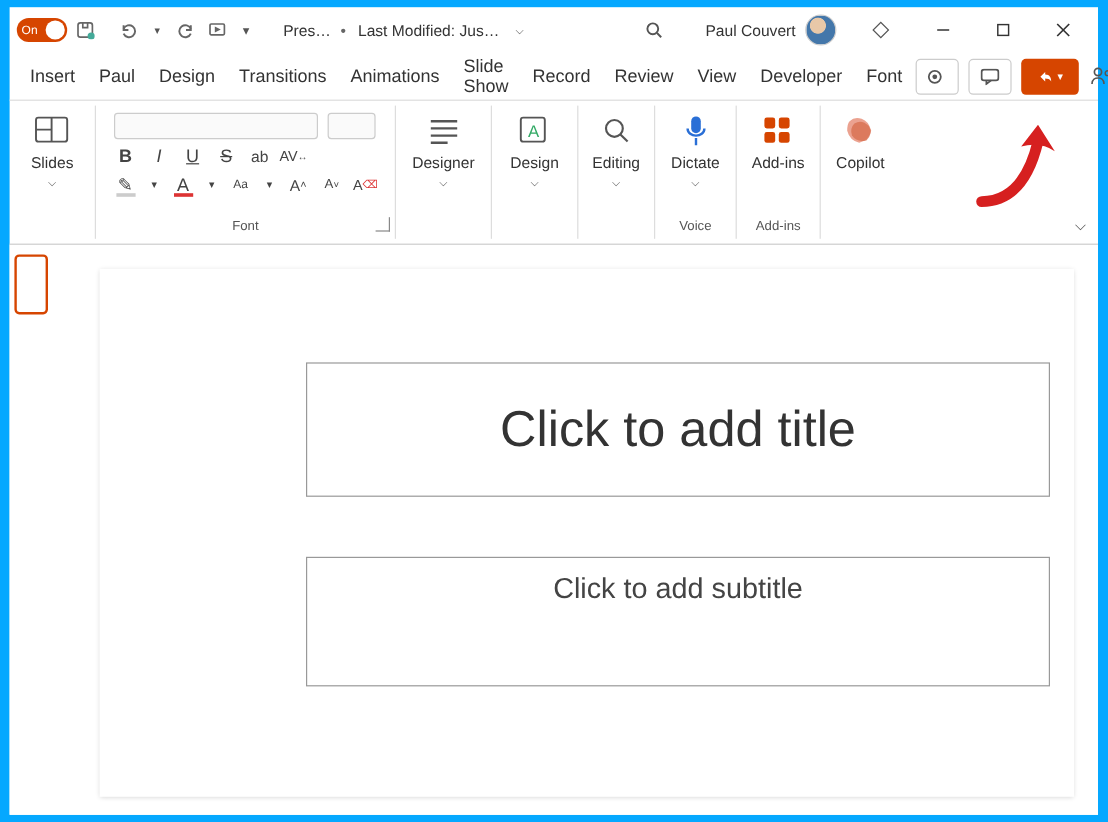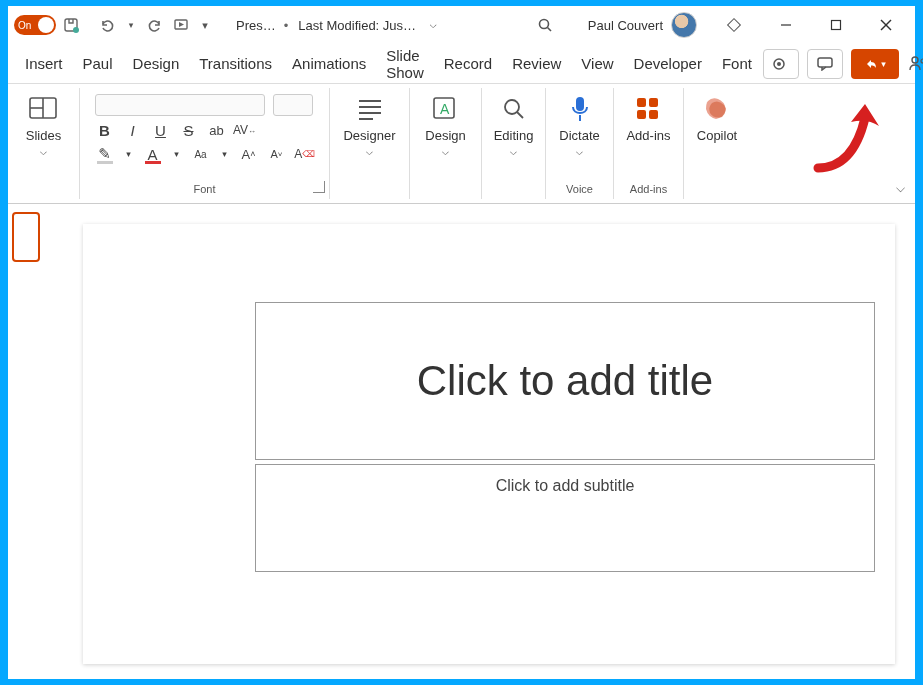--- a/index.html
+++ b/index.html
@@ -41,24 +41,24 @@
   .launcher { position:absolute; right:4px; bottom:6px; width:12px; height:12px; border-right:1.2px solid #888; border-bottom:1.2px solid #888; font-size:9px; display:flex;align-items:flex-end;justify-content:flex-end;}
   .ribbon-chev { position:absolute; right:10px; bottom:8px; font-size:12px; color:#555;}
   
   .arrow-annot { position:absolute; right:22px; top:92px; z-index:50;}
   
   .workspace { flex:1; display:flex; background:#fff; overflow:hidden;}
   .thumb-pane { width:55px; border-right: none; padding:8px 4px;}
   .thumb { width:28px; height:50px; border:2px solid #d64500; border-radius:4px; background:#fff;}
   .canvas-area { flex:1; display:flex; align-items:flex-start; justify-content:center; padding:20px; overflow:hidden;}
   .slide { width:820px; height:440px; background:#fff; box-shadow: 0 1px 4px rgba(0,0,0,0.18); position:relative;}
-  .title-ph { position:absolute; left:172px; top:78px; width:620px; height:158px; border:1px solid #999; display:flex; align-items:center; justify-content:center;}
+  .title-ph { position:absolute; left:172px; top:78px; width:620px; height:112px; border:1px solid #999; display:flex; align-items:center; justify-content:center;}
   .title-ph-text { font-size:42px; color:#333; pointer-events:none;}
   .sub-ph { position:absolute; left:172px; top:240px; width:620px; height:108px; border:1px solid #999; display:flex; align-items:flex-start; justify-content:center; padding-top:12px;}
-  .sub-ph-text { font-size:16px; color:#444; pointer-events:none;}
+  .sub-ph-text { font-size:24px; color:#444; pointer-events:none;}
   svg { display:block;}
 </style>
 </head>
 <body>
 
 <div class="window">
 
   <div class="title-bar">
     <div class="autosave-toggle">
       <span class="lbl">On</span>

